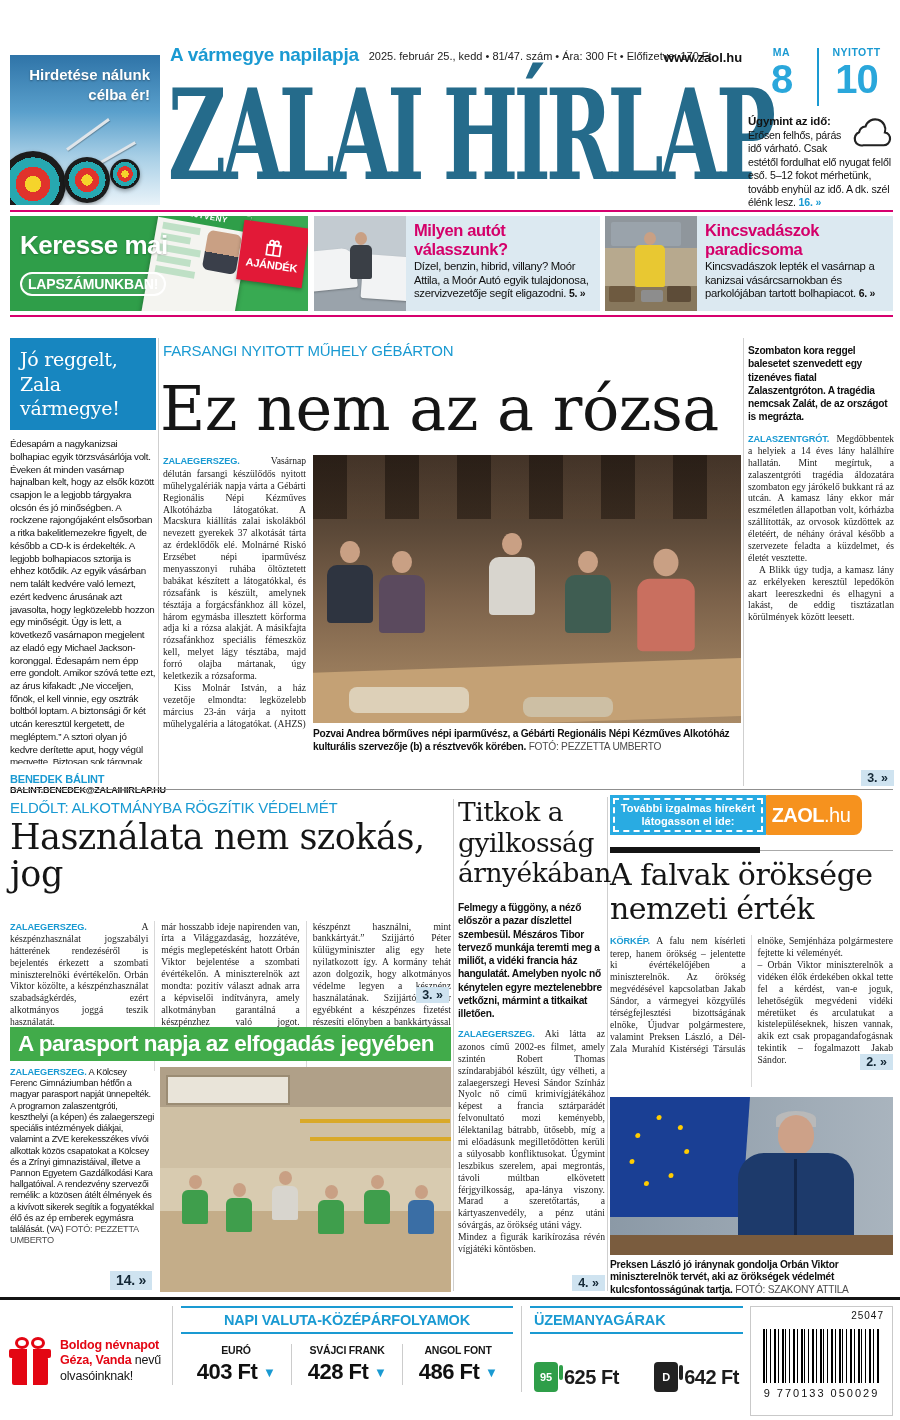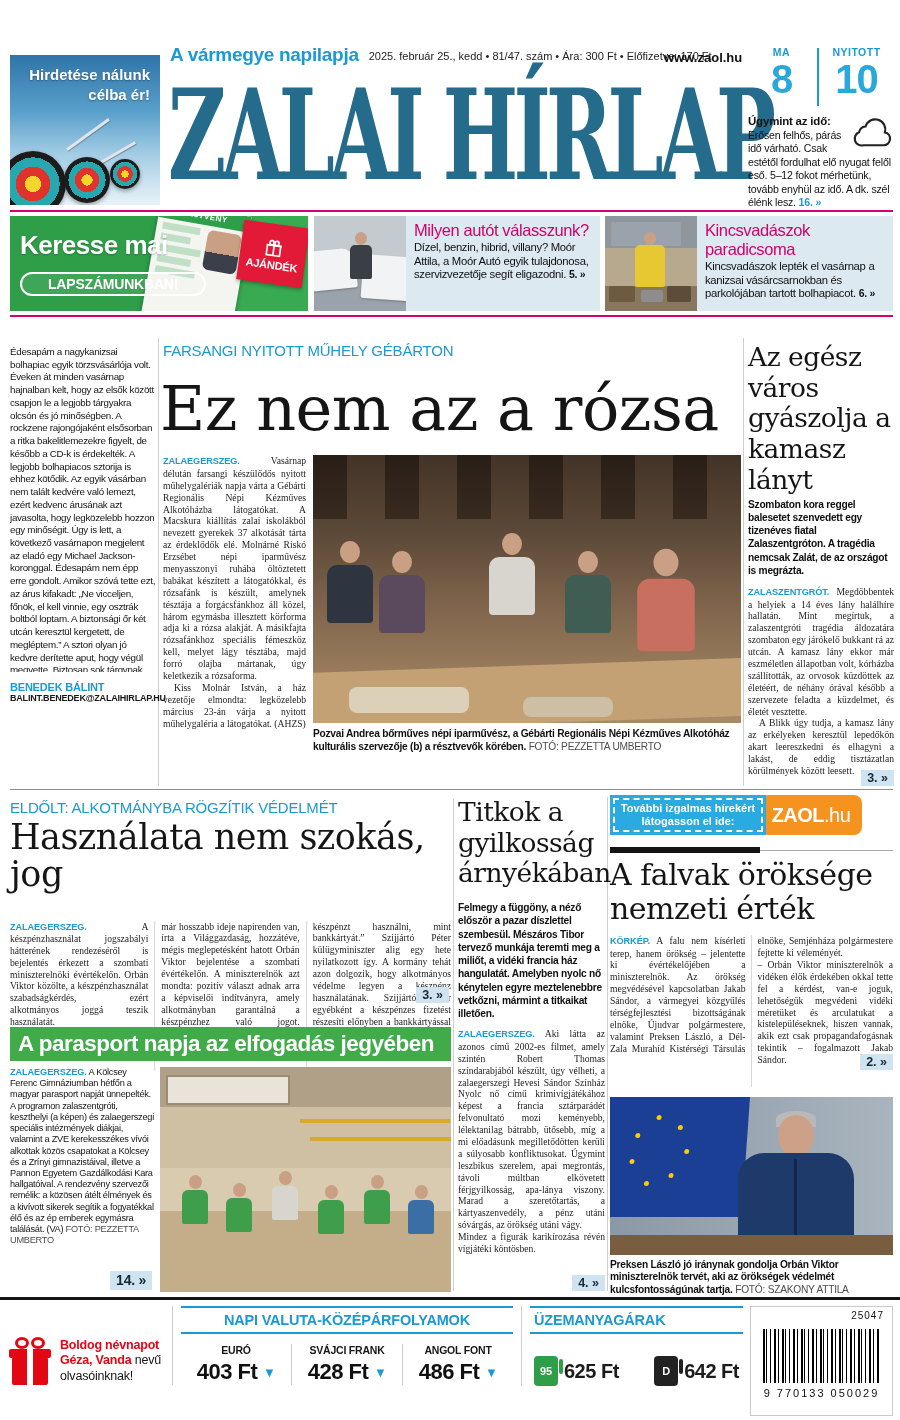--- a/index.html
+++ b/index.html
@@ -44,33 +44,33 @@
   .weatherbox{left:748px;top:114px;width:147px;font-size:10.6px;line-height:1.28;letter-spacing:-.2px;color:#111}
   .weatherbox b{font-size:11.5px}
   .cloud{float:right;margin:2px 0 2px 4px}
   .wref{color:#1a9ad2;font-weight:bold}
 
   .pinkrule{left:10px;width:883px;height:2px;background:#d6006e}
 
   
   .giftad{left:10px;top:216px;width:298px;height:95px;background:linear-gradient(115deg,#2f9e49 60%,#38aa52 60%);overflow:hidden;color:#fff}
   .giftad-line1{position:absolute;left:10px;top:14px;font-weight:bold;font-size:26px;letter-spacing:-.5px;text-shadow:0 1px 2px rgba(0,0,0,.25)}
-  .giftad-pill{position:absolute;left:10px;top:56px;border:2px solid #fff;border-radius:14px;padding:2px 26px;font-weight:bold;font-size:14px;letter-spacing:-.2px;background:rgba(255,255,255,.08)}
+  .giftad-pill{position:absolute;left:10px;top:56px;border:2px solid #fff;border-radius:14px;padding:2px 6px;font-weight:bold;font-size:14px;letter-spacing:-.2px;background:rgba(255,255,255,.08)}
   .newspaper{position:absolute;right:66px;top:-8px;width:92px;height:118px;background:#f4f4f0;transform:rotate(10deg);box-shadow:0 2px 5px rgba(0,0,0,.35);overflow:hidden}
   .newspaper .np-head{height:16px;background:#2f9e49;color:#fff;font-weight:bold;font-size:8px;text-align:center;line-height:16px;letter-spacing:.5px}
   .newspaper .np-face{position:absolute;right:6px;top:20px;width:34px;height:40px;background:linear-gradient(180deg,#c9a084 55%,#3a3f4a 55%);border-radius:6px}
   .newspaper .np-row{height:7px;margin:4px 6px 0 6px;background:#bfe0c6}
   .badge{position:absolute;right:2px;top:8px;width:66px;height:60px;background:#e21937;transform:rotate(8deg);box-shadow:0 2px 4px rgba(0,0,0,.3);
          display:flex;flex-direction:column;align-items:center;justify-content:center;gap:1px}
   .badge .bdg-txt{color:#fff;font-weight:bold;font-size:11px;letter-spacing:-.2px}
 
   .teaser{top:216px;height:95px;display:flex;overflow:hidden}
   .tphoto{width:92px;flex:none;position:relative;overflow:hidden}
   .ttext{flex:1;background:#dce9f1;padding:5px 8px 4px 8px}
-  .ttitle{font-weight:normal;font-size:16.5px;letter-spacing:-.4px;color:#d4006a;margin-bottom:1px}
+  .ttitle{font-weight:bold;font-size:16.5px;letter-spacing:-.4px;color:#d4006a;margin-bottom:1px}
   .tbody{font-size:11.3px;line-height:1.2;letter-spacing:-.3px;color:#101010}
   .tref{font-weight:bold;font-size:10.5px}
   .carphoto{background:linear-gradient(180deg,#c3cbd1 0 55%,#9aa3ab 55%)}
   .carshape{position:absolute;background:#f2f3f4;border-radius:8px 14px 2px 2px;box-shadow:0 1px 2px rgba(0,0,0,.25)}
   .figure{position:absolute}
   .fig-head{width:12px;height:13px;border-radius:50%;background:#c9a084;margin:0 auto}
   .fig-body{border-radius:5px 5px 2px 2px}
   .marketphoto{background:linear-gradient(180deg,#8f969c 0 34%,#b7a98e 34% 74%,#87775c 74%)}
   .clutter{position:absolute;border-radius:2px}
 
@@ -164,21 +164,21 @@
   .currency{left:172px;top:1306px;width:341px;border-left:1px solid #ccc;padding-left:8px}
   .cur-items{display:flex;margin-top:10px}
   .cur-item{flex:1;text-align:center}
   .cur-item + .cur-item{border-left:1px solid #ccc}
   .cur-label{font-weight:bold;font-size:10.5px;color:#161616;letter-spacing:-.2px}
   .cur-value{font-weight:bold;font-size:22px;color:#101010;letter-spacing:-.5px;margin-top:3px}
   .cur-arrow{color:#1a9ad2;font-size:13px;vertical-align:2px}
 
   .fuel{left:521px;top:1306px;width:222px;border-left:1px solid #ccc;padding-left:8px}
   .fuel .bluehead{text-align:left;padding-left:4px}
-  .fuel-items{display:flex;margin-top:22px;gap:22px;justify-content:space-between;padding:0 4px}
+  .fuel-items{display:flex;margin-top:28px;gap:22px;justify-content:space-between;padding:0 4px}
   .fuel-item{display:flex;align-items:center;gap:6px}
   .pump{position:relative;width:24px;height:30px;border-radius:4px}
   .pump .plbl{color:#fff;font-weight:bold;font-size:11px;text-align:center;line-height:30px}
   .pump .hose{position:absolute;right:-5px;top:3px;width:4px;height:15px;border-radius:2px}
   .pump-green{background:#2f9e49}.pump-green .hose{background:#2f9e49}
   .pump-dark{background:#222}.pump-dark .hose{background:#222}
   .fuel-value{font-weight:bold;font-size:20px;letter-spacing:-.5px}
 
   .barcodebox{left:750px;top:1306px;width:143px;height:110px;border:1px solid #c9c9c9;background:#fff}
   .bc-issue{position:absolute;top:3px;right:8px;font-size:10px;letter-spacing:1px;color:#111}
@@ -293,20 +293,24 @@
     <div class="ttext">
       <div class="ttitle">Kincsvadászok paradicsoma</div>
       <div class="tbody"><span>Kincsvadászok lepték el vasárnap a kanizsai vásárcsarnokban és parkolójában tartott bolhapiacot. </span><span class="tref">6. »</span></div>
     </div>
   </div>
 
   <div class="abs vrule vr-a"></div>
   <div class="abs vrule vr-b"></div>
 
   <div class="abs morning">
+    <div class="morning-title">
+      <div>Jó reggelt,</div>
+      <div>Zala vármegye!</div>
+    </div>
     <div class="morning-body">Édesapám a nagykanizsai bolhapiac egyik törzsvásárlója volt. Éveken át minden vasárnap hajnalban kelt, hogy az elsők között csapjon le a legjobb tárgyakra olcsón és jó minőségben. A rockzene rajongójaként elsősorban a ritka bakelitlemezekre figyelt, de később a CD-k is érdekelték. A legjobb bolhapiacos sztorija is ehhez kötődik. Az egyik vásárban nem talált kedvére való lemezt, ezért kedvenc árusának azt javasolta, hogy legközelebb hozzon egy minőségit. Úgy is lett, a következő vasárnapon megjelent az eladó egy Michael Jackson-koronggal. Édesapám nem épp erre gondolt. Amikor szóvá tette ezt, az árus kifakadt: „Ne vicceljen, főnök, el kell vinnie, egy osztrák boltból loptam. A biztonsági őr két utcán keresztül kergetett, de megléptem.” A sztori olyan jó kedvre derítette aput, hogy végül megvette. Biztosan sok tárgynak van ilyen és ehhez hasonló története a bolhapiacon, megéri kutakodni az értékek között.</div>
     <div class="morning-author">BENEDEK BÁLINT</div>
     <div class="morning-mail">BALINT.BENEDEK@ZALAIHIRLAP.HU</div>
   </div>
 
   <div class="abs mainart">
     <div class="kicker">FARSANGI NYITOTT MŰHELY GÉBÁRTON</div>
     <div class="headline mainart-headline">Ez nem az a rózsa</div>
     <div class="mainrow">
       <div class="artcol serifbody">
@@ -342,21 +346,20 @@
         </div>
         <div class="maincaption caption">
           <span>Pozvai Andrea bőrműves népi iparművész, a Gébárti Regionális Népi Kézműves Alkotóház kulturális szervezője (b) a résztvevők körében.</span>
           <span class="credit">FOTÓ: PEZZETTA UMBERTO</span>
         </div>
       </div>
     </div>
   </div>
 
   <div class="abs grief">
-    <div class="headline grief-headline">Az egész város gyászolja a kamasz lányt</div>
     <div class="lead grief-lead">Szombaton kora reggel balesetet szenvedett egy tizenéves fiatal Zalaszentgróton. A tragédia nemcsak Zalát, de az országot is megrázta.</div>
     <div class="serifbody grief-body">
       <div><span class="loc">ZALASZENTGRÓT.</span> <span>Megdöbbentek a helyiek a 14 éves lány halálhíre hallatán. Mint megírtuk, a zalaszentgróti tragédia áldozatára szombaton egy járókelő bukkant rá az utcán. A kamasz lány ekkor már eszméletlen állapotban volt, kórházba szállították, az orvosok küzdöttek az életéért, de néhány órával később a szervezete feladta a küzdelmet, és életét vesztette.</span></div>
       <div class="indent">A Blikk úgy tudja, a kamasz lány az erkélyeken keresztül lepedőkön akart leereszkedni és elhagyni a lakást, de eddig tisztázatlan körülmények között leesett.</div>
     </div>
     <span class="pageref" style="right:0;top:428px">3. »</span>
   </div>
 
   <div class="abs hrmain"></div>
 

